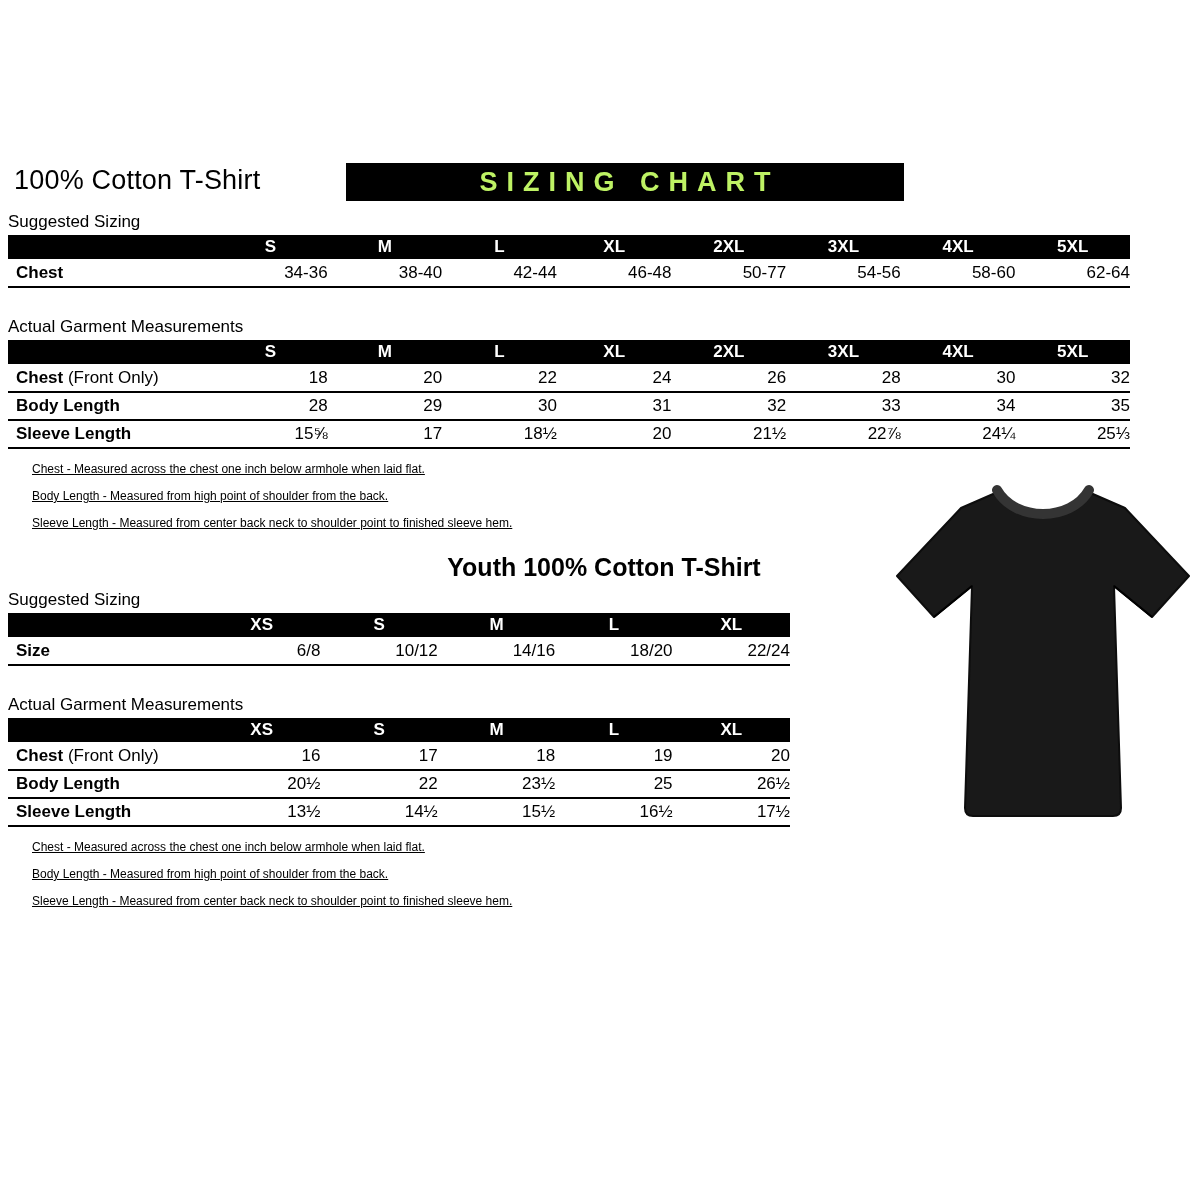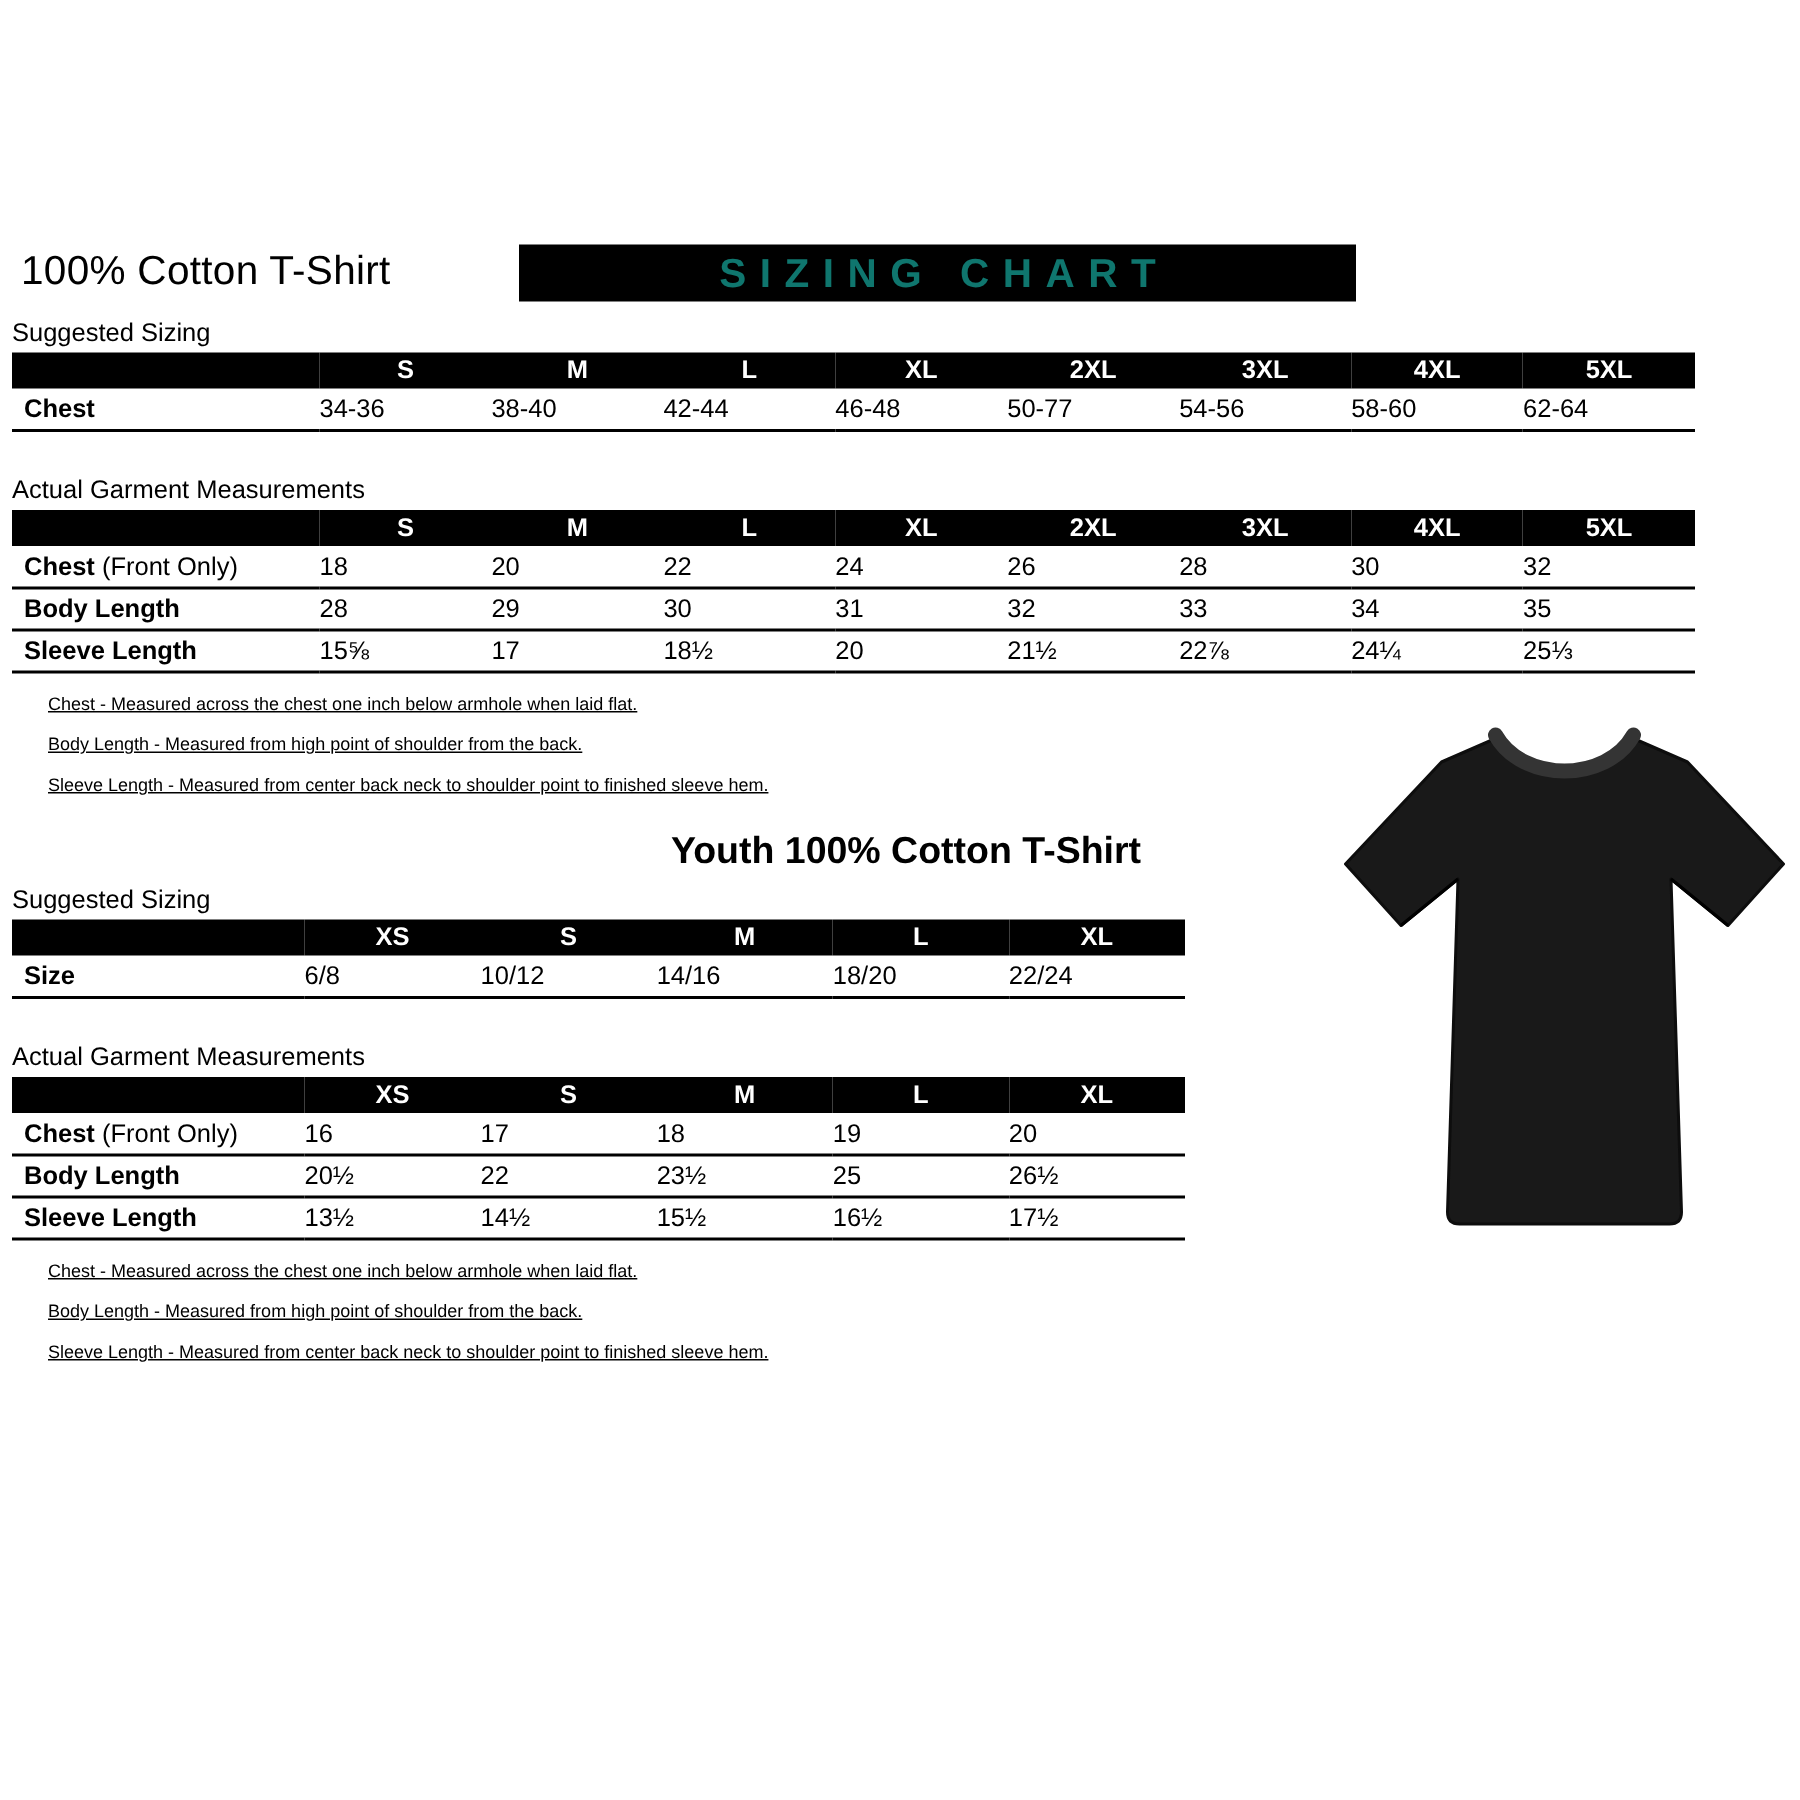--- a/index.html
+++ b/index.html
@@ -7,37 +7,37 @@
   body {
     width:1200px; height:1200px; position:relative; overflow:hidden;
     font-family:"Liberation Sans","DejaVu Sans",sans-serif; color:#000;
   }
   .page { position:absolute; inset:0; padding:163px 0 0 8px; }
 
   .header-row { position:relative; height:46px; }
   .page-title { position:absolute; left:6px; top:2px; font-size:27px; font-weight:400; letter-spacing:0.2px; }
   .banner {
     position:absolute; left:338px; top:0; width:558px; height:38px;
-    background:#000; color:#0f766e; display:flex; align-items:center; justify-content:center;
+    background:#000; color:#bef264; display:flex; align-items:center; justify-content:center;
   }
   .banner span { font-size:27px; font-weight:700; letter-spacing:9px; padding-left:9px; }
 
   .section-label { font-size:17px; line-height:20px; margin:3px 0 3px 0; }
   .gap { margin-top:29px; }
 
   table.sizing-table { border-collapse:collapse; table-layout:fixed; }
   table.adult { width:1122px; }
   table.youth { width:782px; }
   table.sizing-table thead th {
     background:#000; color:#fff; font-weight:700; font-size:17px;
     height:24px; text-align:center; padding:0;
   }
   table.adult th:first-child, table.adult td:first-child { width:205px; }
   table.youth th:first-child, table.youth td:first-child { width:195px; }
-  table.sizing-table tbody td { font-size:17px; text-align:left; height:28px; padding:0; }
+  table.sizing-table tbody td { font-size:17px; text-align:right; height:28px; padding:0; }
   table.sizing-table tbody td:first-child { text-align:left; padding-left:8px; }
   table.sizing-table tbody tr { border-bottom:2px solid #000000; }
   table.sizing-table tbody strong { font-weight:700; }
 
   .notes { margin-top:12px; }
   .notes p { font-size:12px; line-height:17px; margin:0 0 10px 24px;text-decoration:underline; }
 
   .youth-title { font-size:25px; font-weight:700; margin:20px 0 8px 0; line-height:30px;text-align:center; }
 
   .tshirt-wrap { position:absolute; left:893px; top:478px; width:300px; height:356px; }

